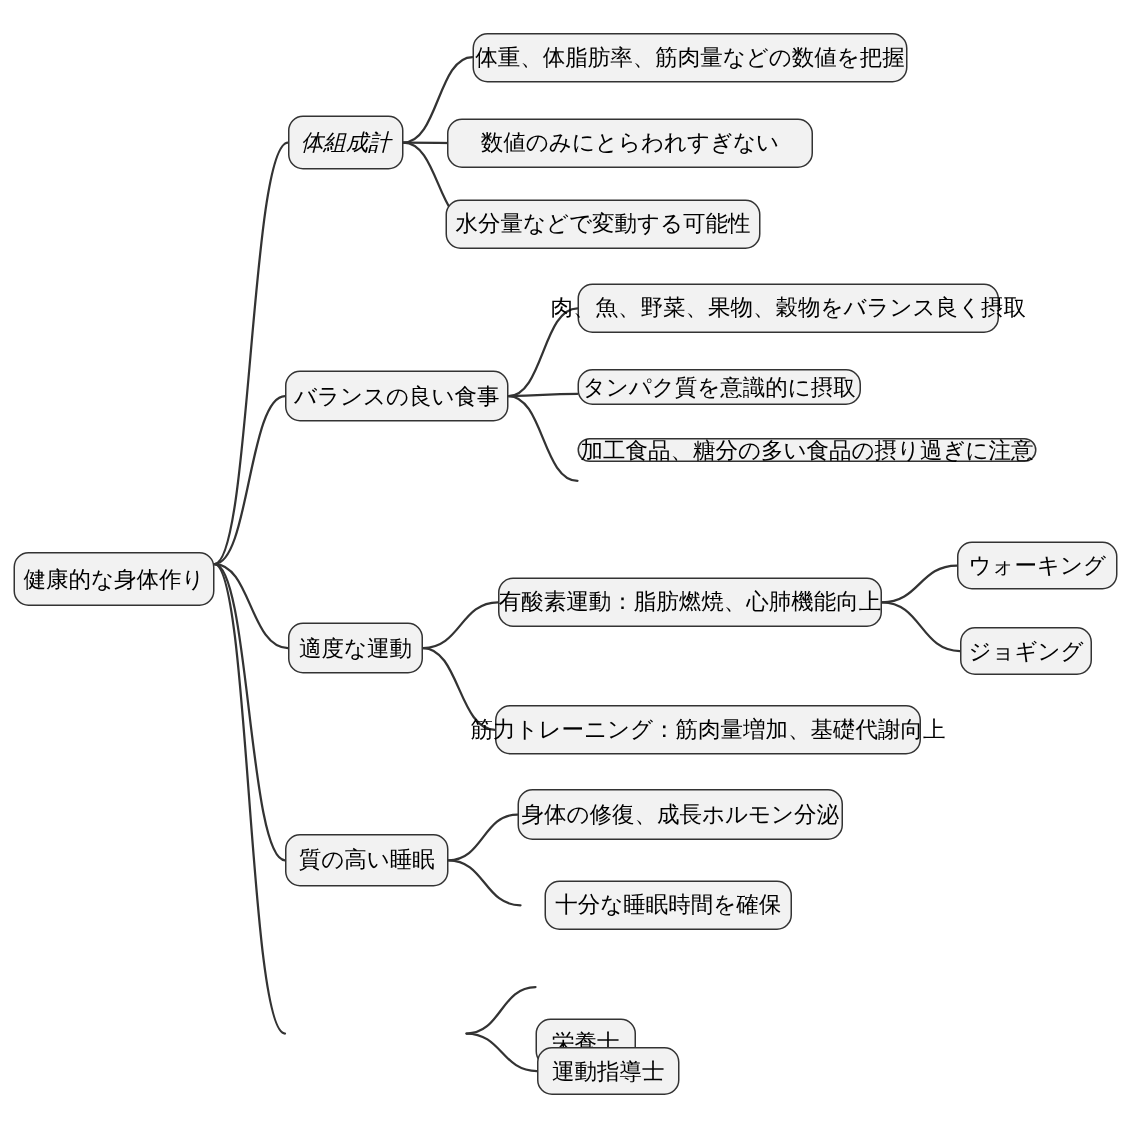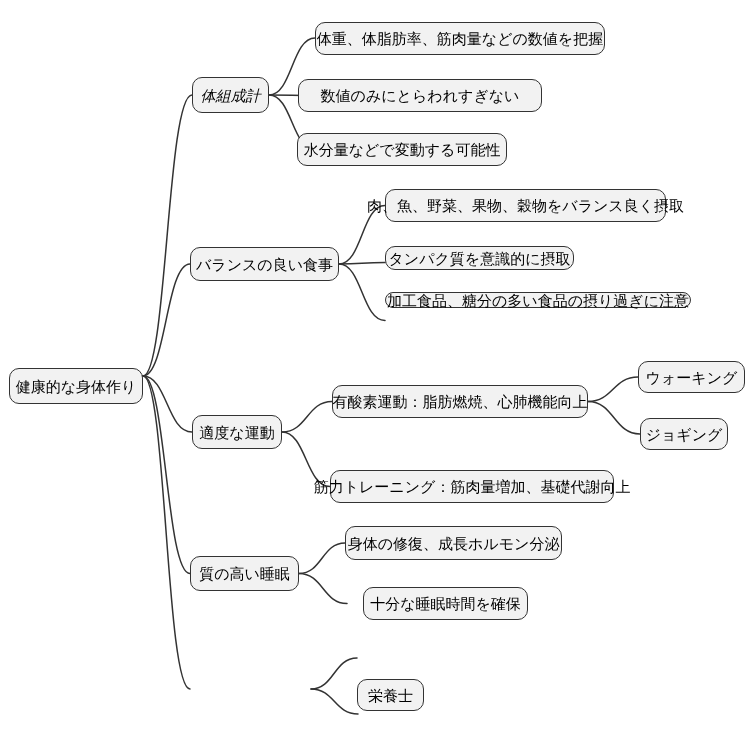--- a/index.html
+++ b/index.html
@@ -135,14 +135,17 @@
   <div class="node" style="left:345px; top:526px; width:217px; height:34px;">
     <span>身体の修復、成長ホルモン分泌</span>
   </div>
   <div class="node" style="left:363px; top:587px; width:165px; height:33px;">
     <span>十分な睡眠時間を確保</span>
   </div>
 
   <div class="node" style="left:357px; top:642px; width:67px; height:32px;margin-top:37px;">
     <span>栄養士</span>
   </div>
+  <div class="node" style="left:358px; top:698px; width:95px; height:32px;">
+    <span>運動指導士</span>
+  </div>
 
 </div>
 
 </body></html>

